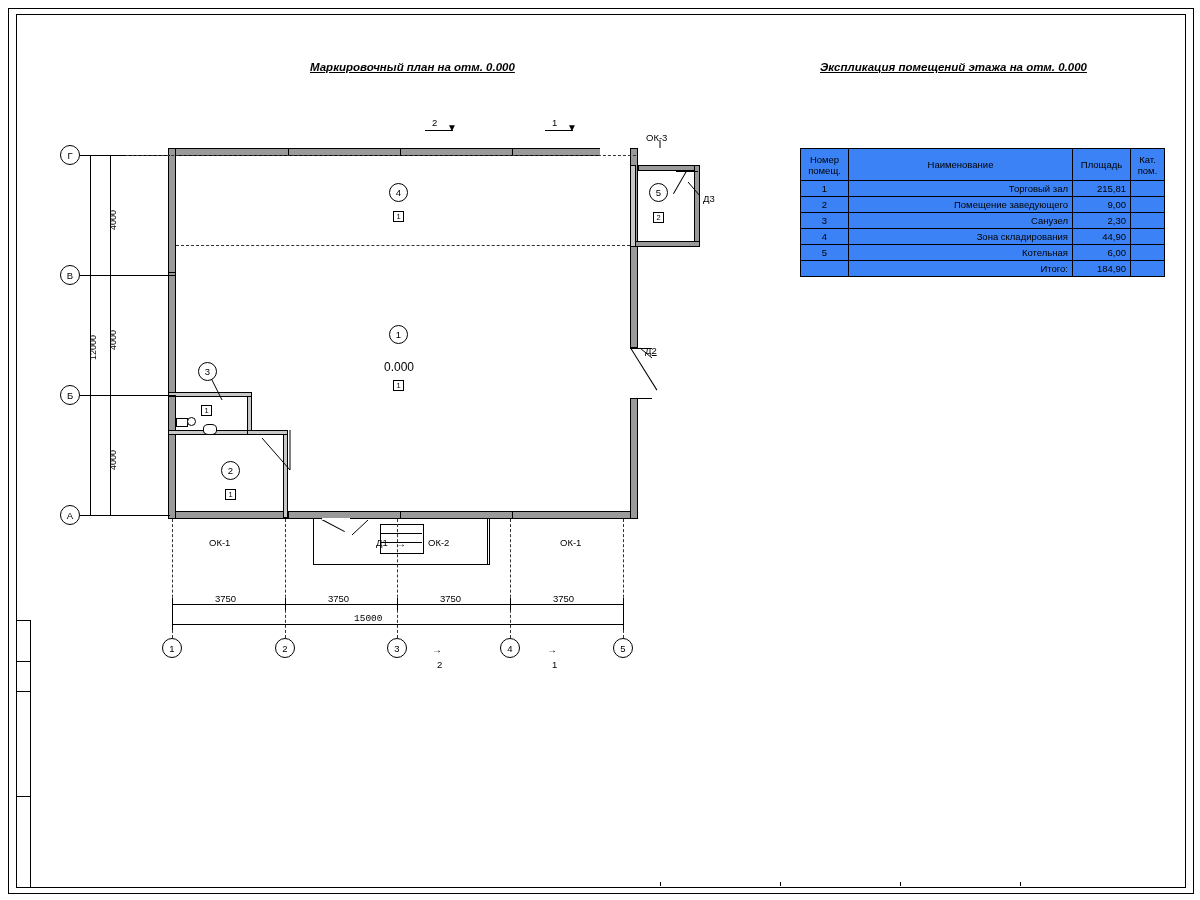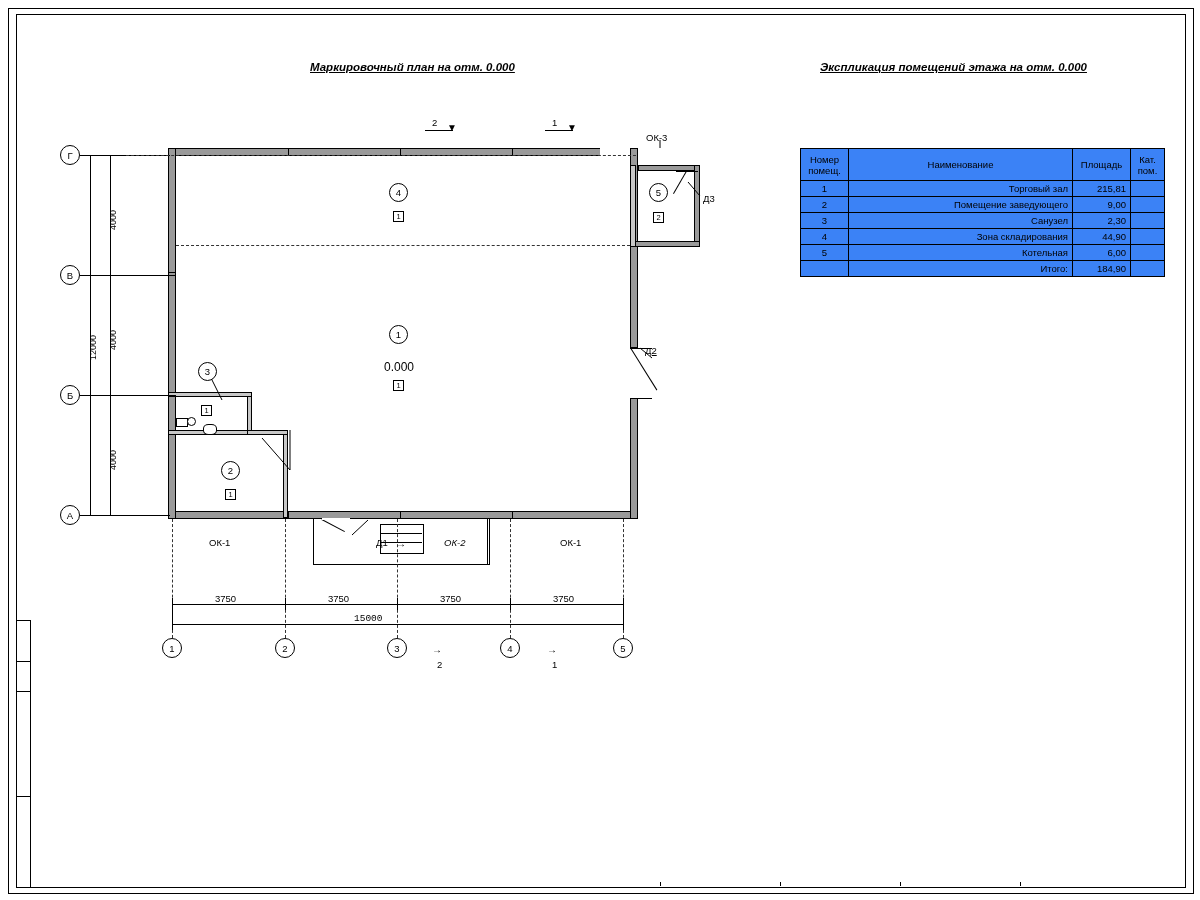--- a/index.html
+++ b/index.html
@@ -313,21 +313,21 @@
   <div class="sq" style="left:393px; top:211px; width:11px; height:11px;"><span>1</span></div>
 
   <div class="circle" style="left:649px; top:183px; width:19px; height:19px; line-height:18px;"><span>5</span></div>
   <div class="sq" style="left:653px; top:212px; width:11px; height:11px;"><span>2</span></div>
 
   <div class="txt" style="left:646px; top:133px;">ОК-3</div>
   <div class="txt" style="left:703px; top:194px;">Д3</div>
   <div class="txt" style="left:645px; top:346px;text-decoration:underline;">Д2</div>
   <div class="txt" style="left:340px; top:538px;margin-left:36px;">Д1</div>
   <div class="txt" style="left:209px; top:538px;">ОК-1</div>
-  <div class="txt" style="left:444px; top:538px;font-style:italic;">ОК-2</div>
+  <div class="txt" style="left:428px; top:538px;">ОК-2</div>
   <div class="txt" style="left:560px; top:538px;">ОК-1</div>
 
   <div class="txt" style="left:432px; top:118px;">2</div>
   <div class="ln hl" style="left:425px; top:130px; width:28px;"></div>
   <div class="txt" style="left:447px; top:123px; font-size:10px;">▼</div>
   <div class="txt" style="left:552px; top:118px;">1</div>
   <div class="ln hl" style="left:545px; top:130px; width:28px;"></div>
   <div class="txt" style="left:567px; top:123px; font-size:10px;">▼</div>
 
   <div class="txt" style="left:432px; top:645px; font-size:10px;">→</div>

